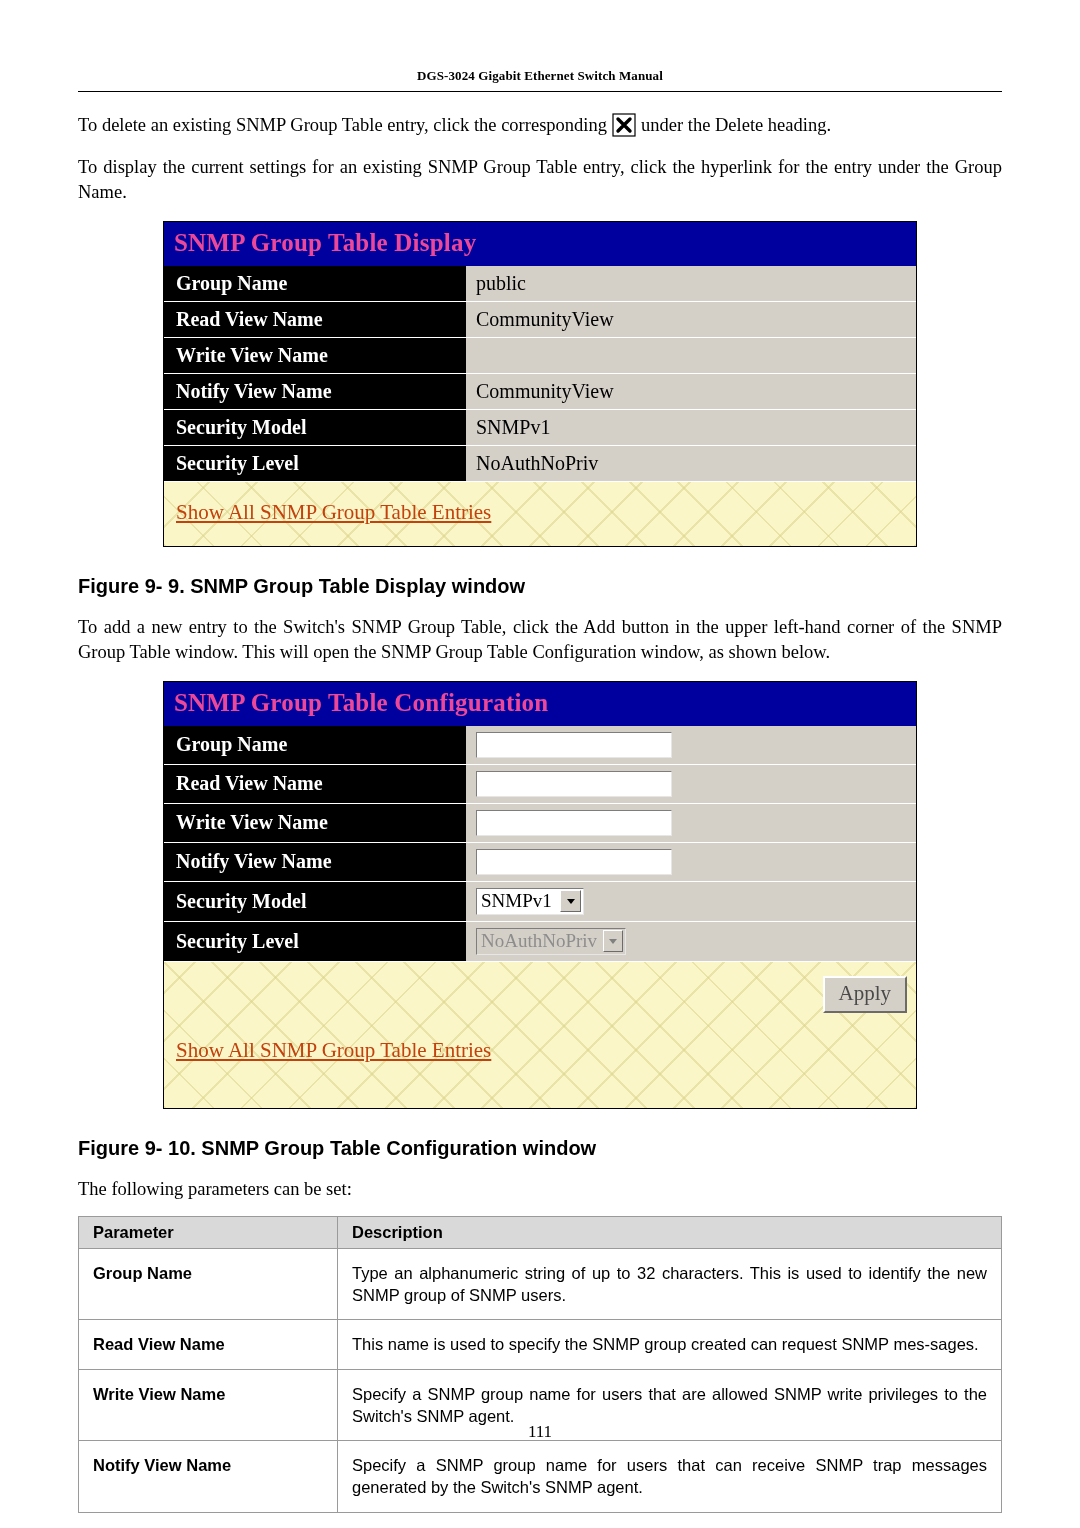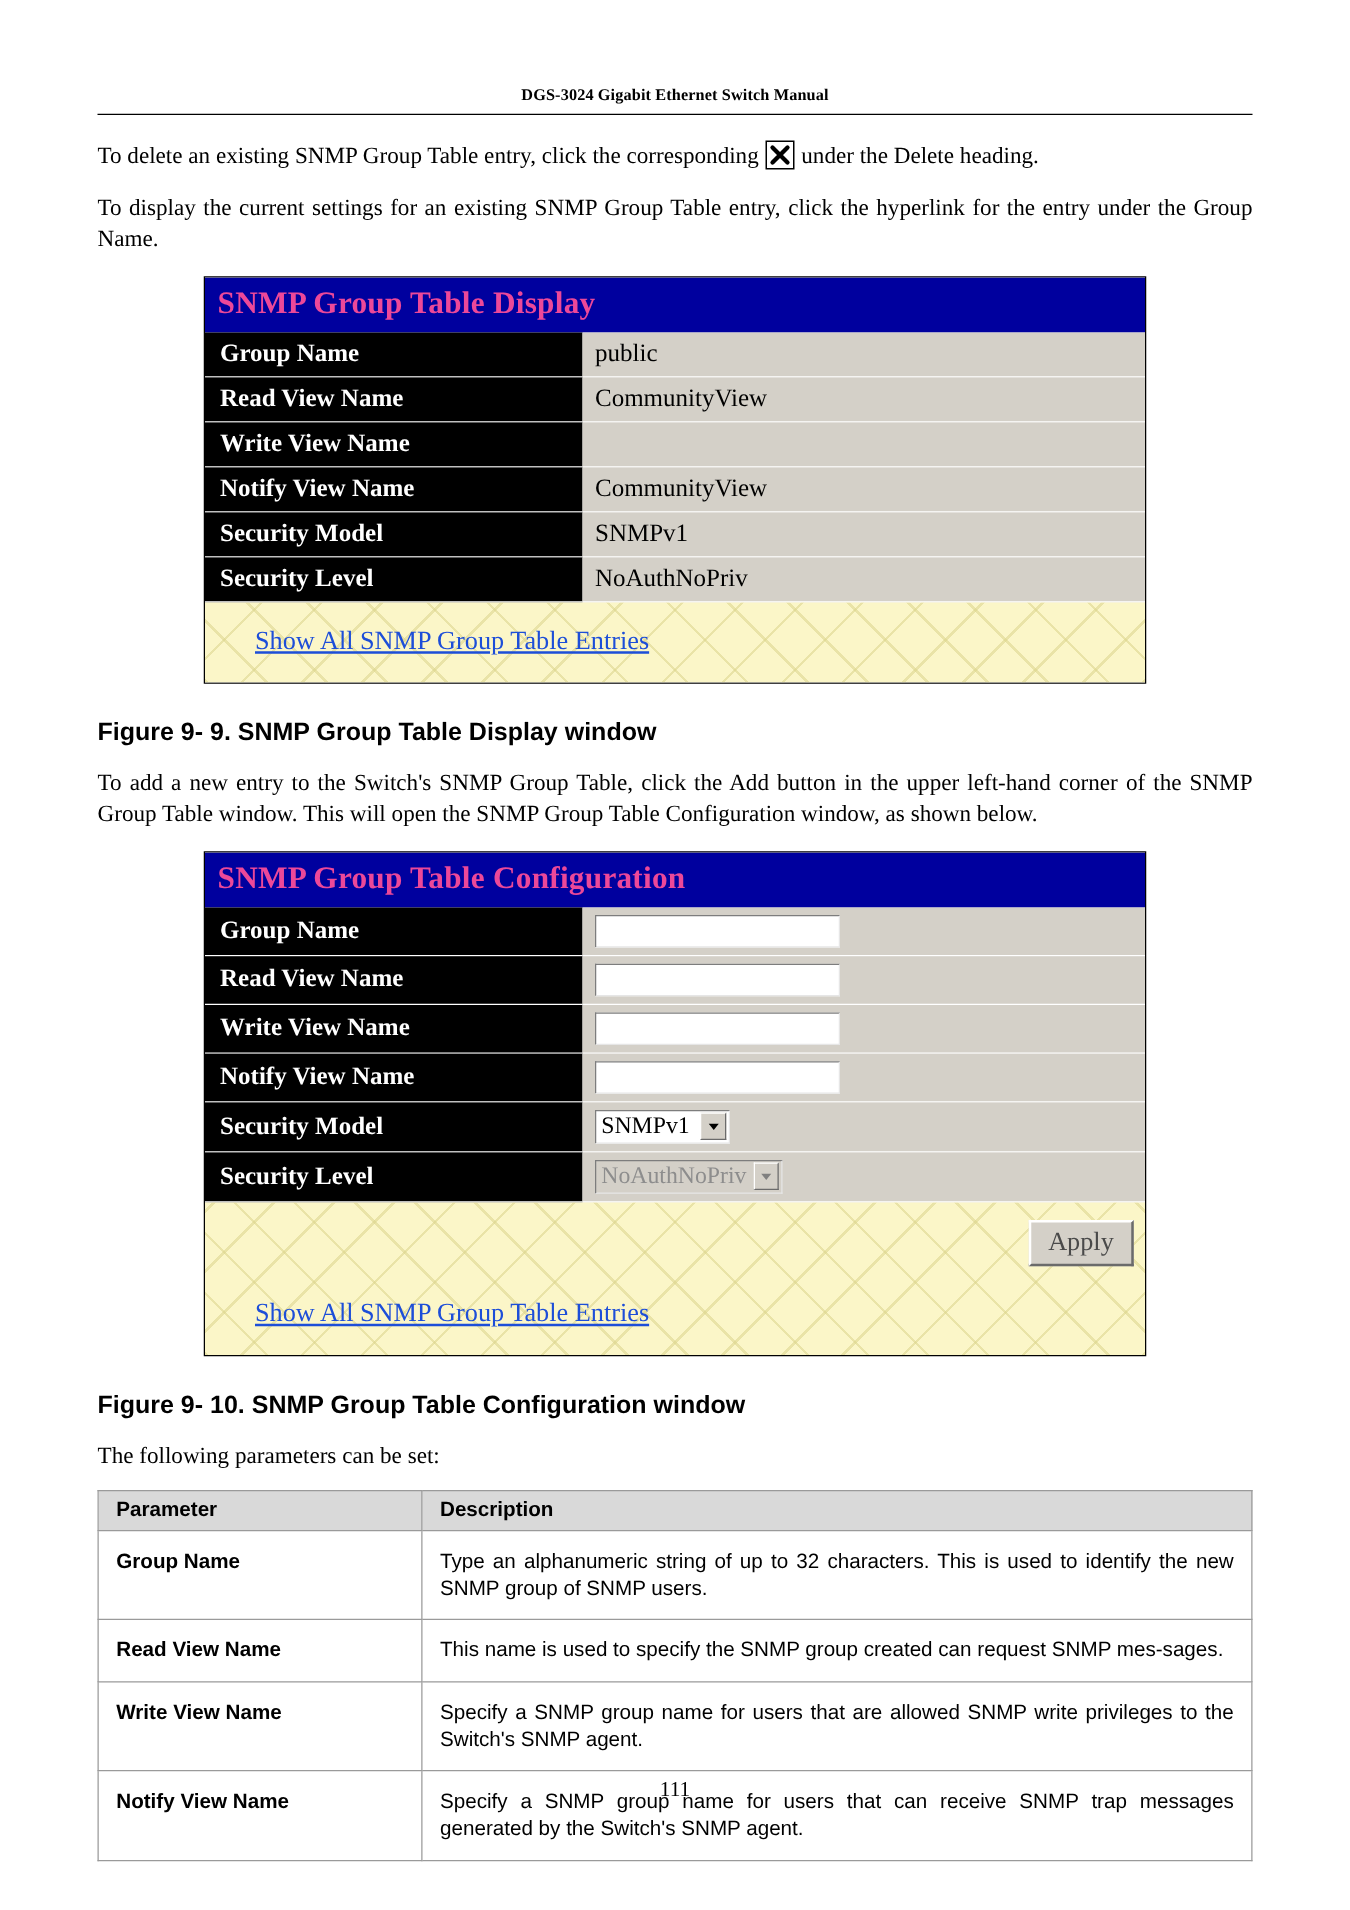--- a/index.html
+++ b/index.html
@@ -103,37 +103,36 @@
     display: flex;
     align-items: center;
   }
   
   .shot-footer {
     background: #fbf6c8;
     position: relative;
     overflow: hidden;
   }
   .shot.display .shot-footer { height: 64px; }
-  .shot.config  .shot-footer { height: 122px; }
+  .shot.config  .shot-footer { height: 146px; }
   .pattern {
     position: absolute;
     inset: 0;
     background-image:
       repeating-linear-gradient(45deg,  rgba(219,212,140,0.55) 0 2px, transparent 2px 34px),
       repeating-linear-gradient(-45deg, rgba(219,212,140,0.55) 0 2px, transparent 2px 34px);
   }
   .link {
     position: relative;
     font-family: "Liberation Serif", serif;
     font-size: 21px;
-    color: #1d4ed8;
+    color: #c2410c;
     text-decoration: underline;
     padding-left: 12px;
     display: inline-block;
-    margin-left: 28px;
   }
   .shot.display .link { padding-top: 18px; }
   .shot.config  .link { padding-top: 76px; }
 
   
   .text-input {
     width: 196px;
     height: 26px;
     background: #ffffff;
     border: 1.5px solid #7d7d7d;

